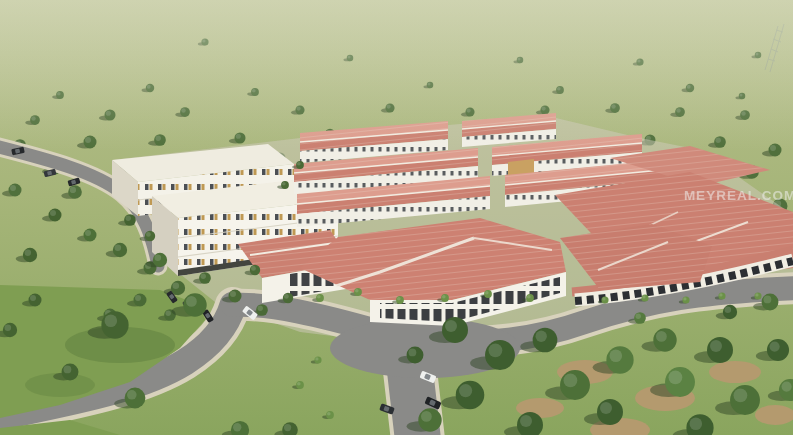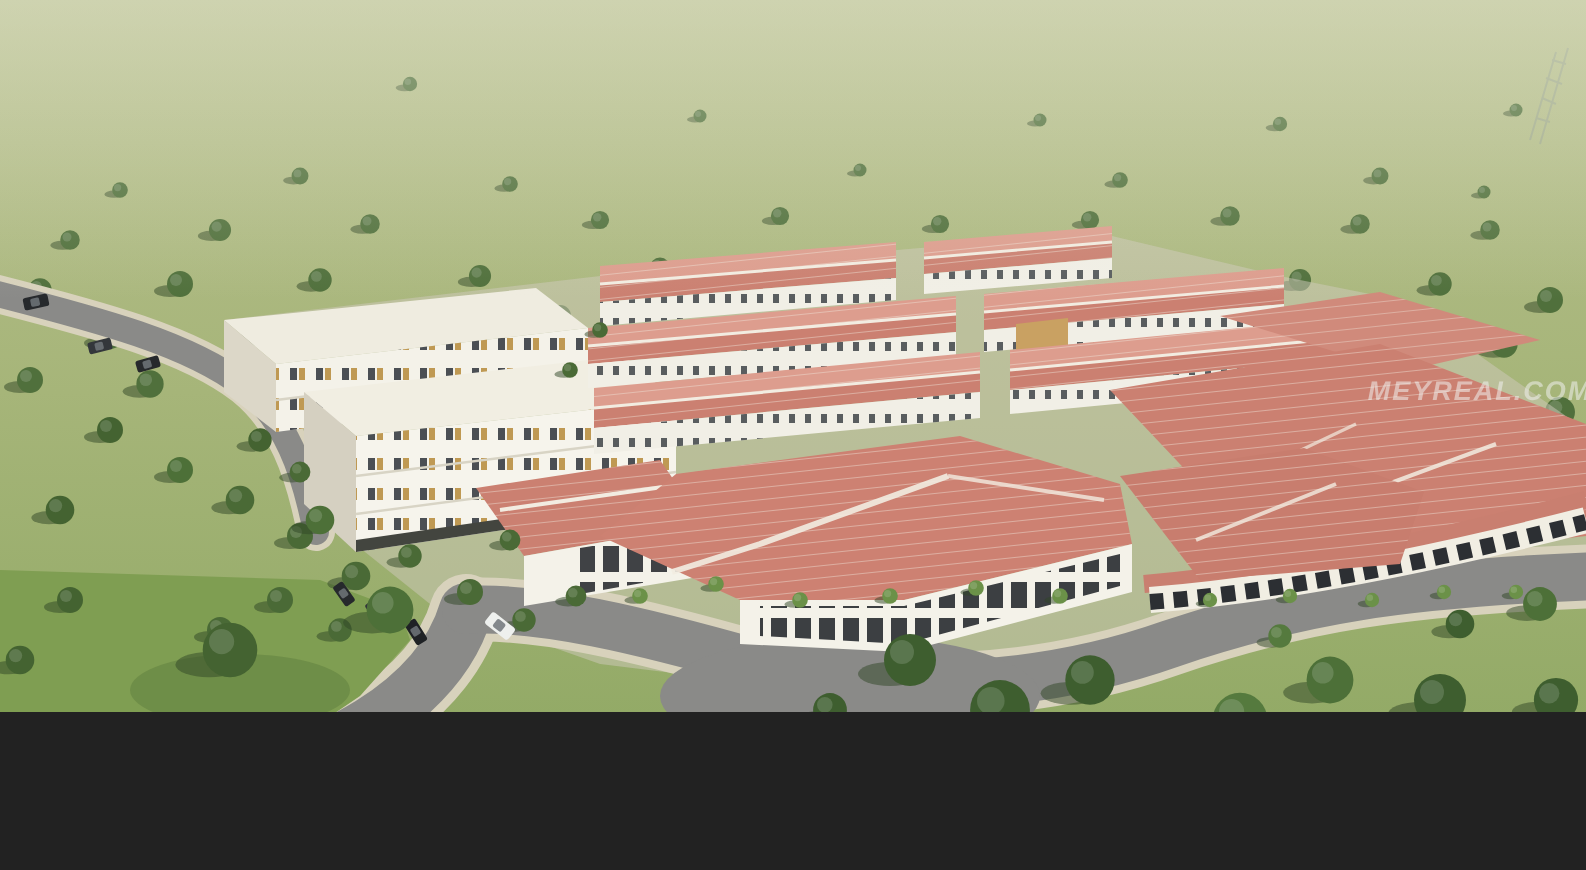--- a/index.html
+++ b/index.html
@@ -1,17 +1,17 @@
 <!DOCTYPE html>
 <html><head>
 <meta charset="utf-8">
 <style>
   html,body{margin:0;padding:0;background:#222;}
-  .stage{position:relative;width:793px;height:356px;overflow:hidden;
-         font-family:"Liberation Sans", sans-serif;font-style:italic;}
+  .stage{position:relative;width:793px;height:435px;overflow:hidden;
+         font-family:"Liberation Sans", sans-serif;}
   .stage svg{display:block;}
   .watermark-text{font-family:"Liberation Sans", sans-serif;
                   font-size:13.5px;font-weight:600;letter-spacing:1px;}
 </style>
 </head>
 <body>
 
 <div class="stage">
 <svg width="793" height="435" viewBox="0 0 793 435" xmlns="http://www.w3.org/2000/svg">
   <defs>

